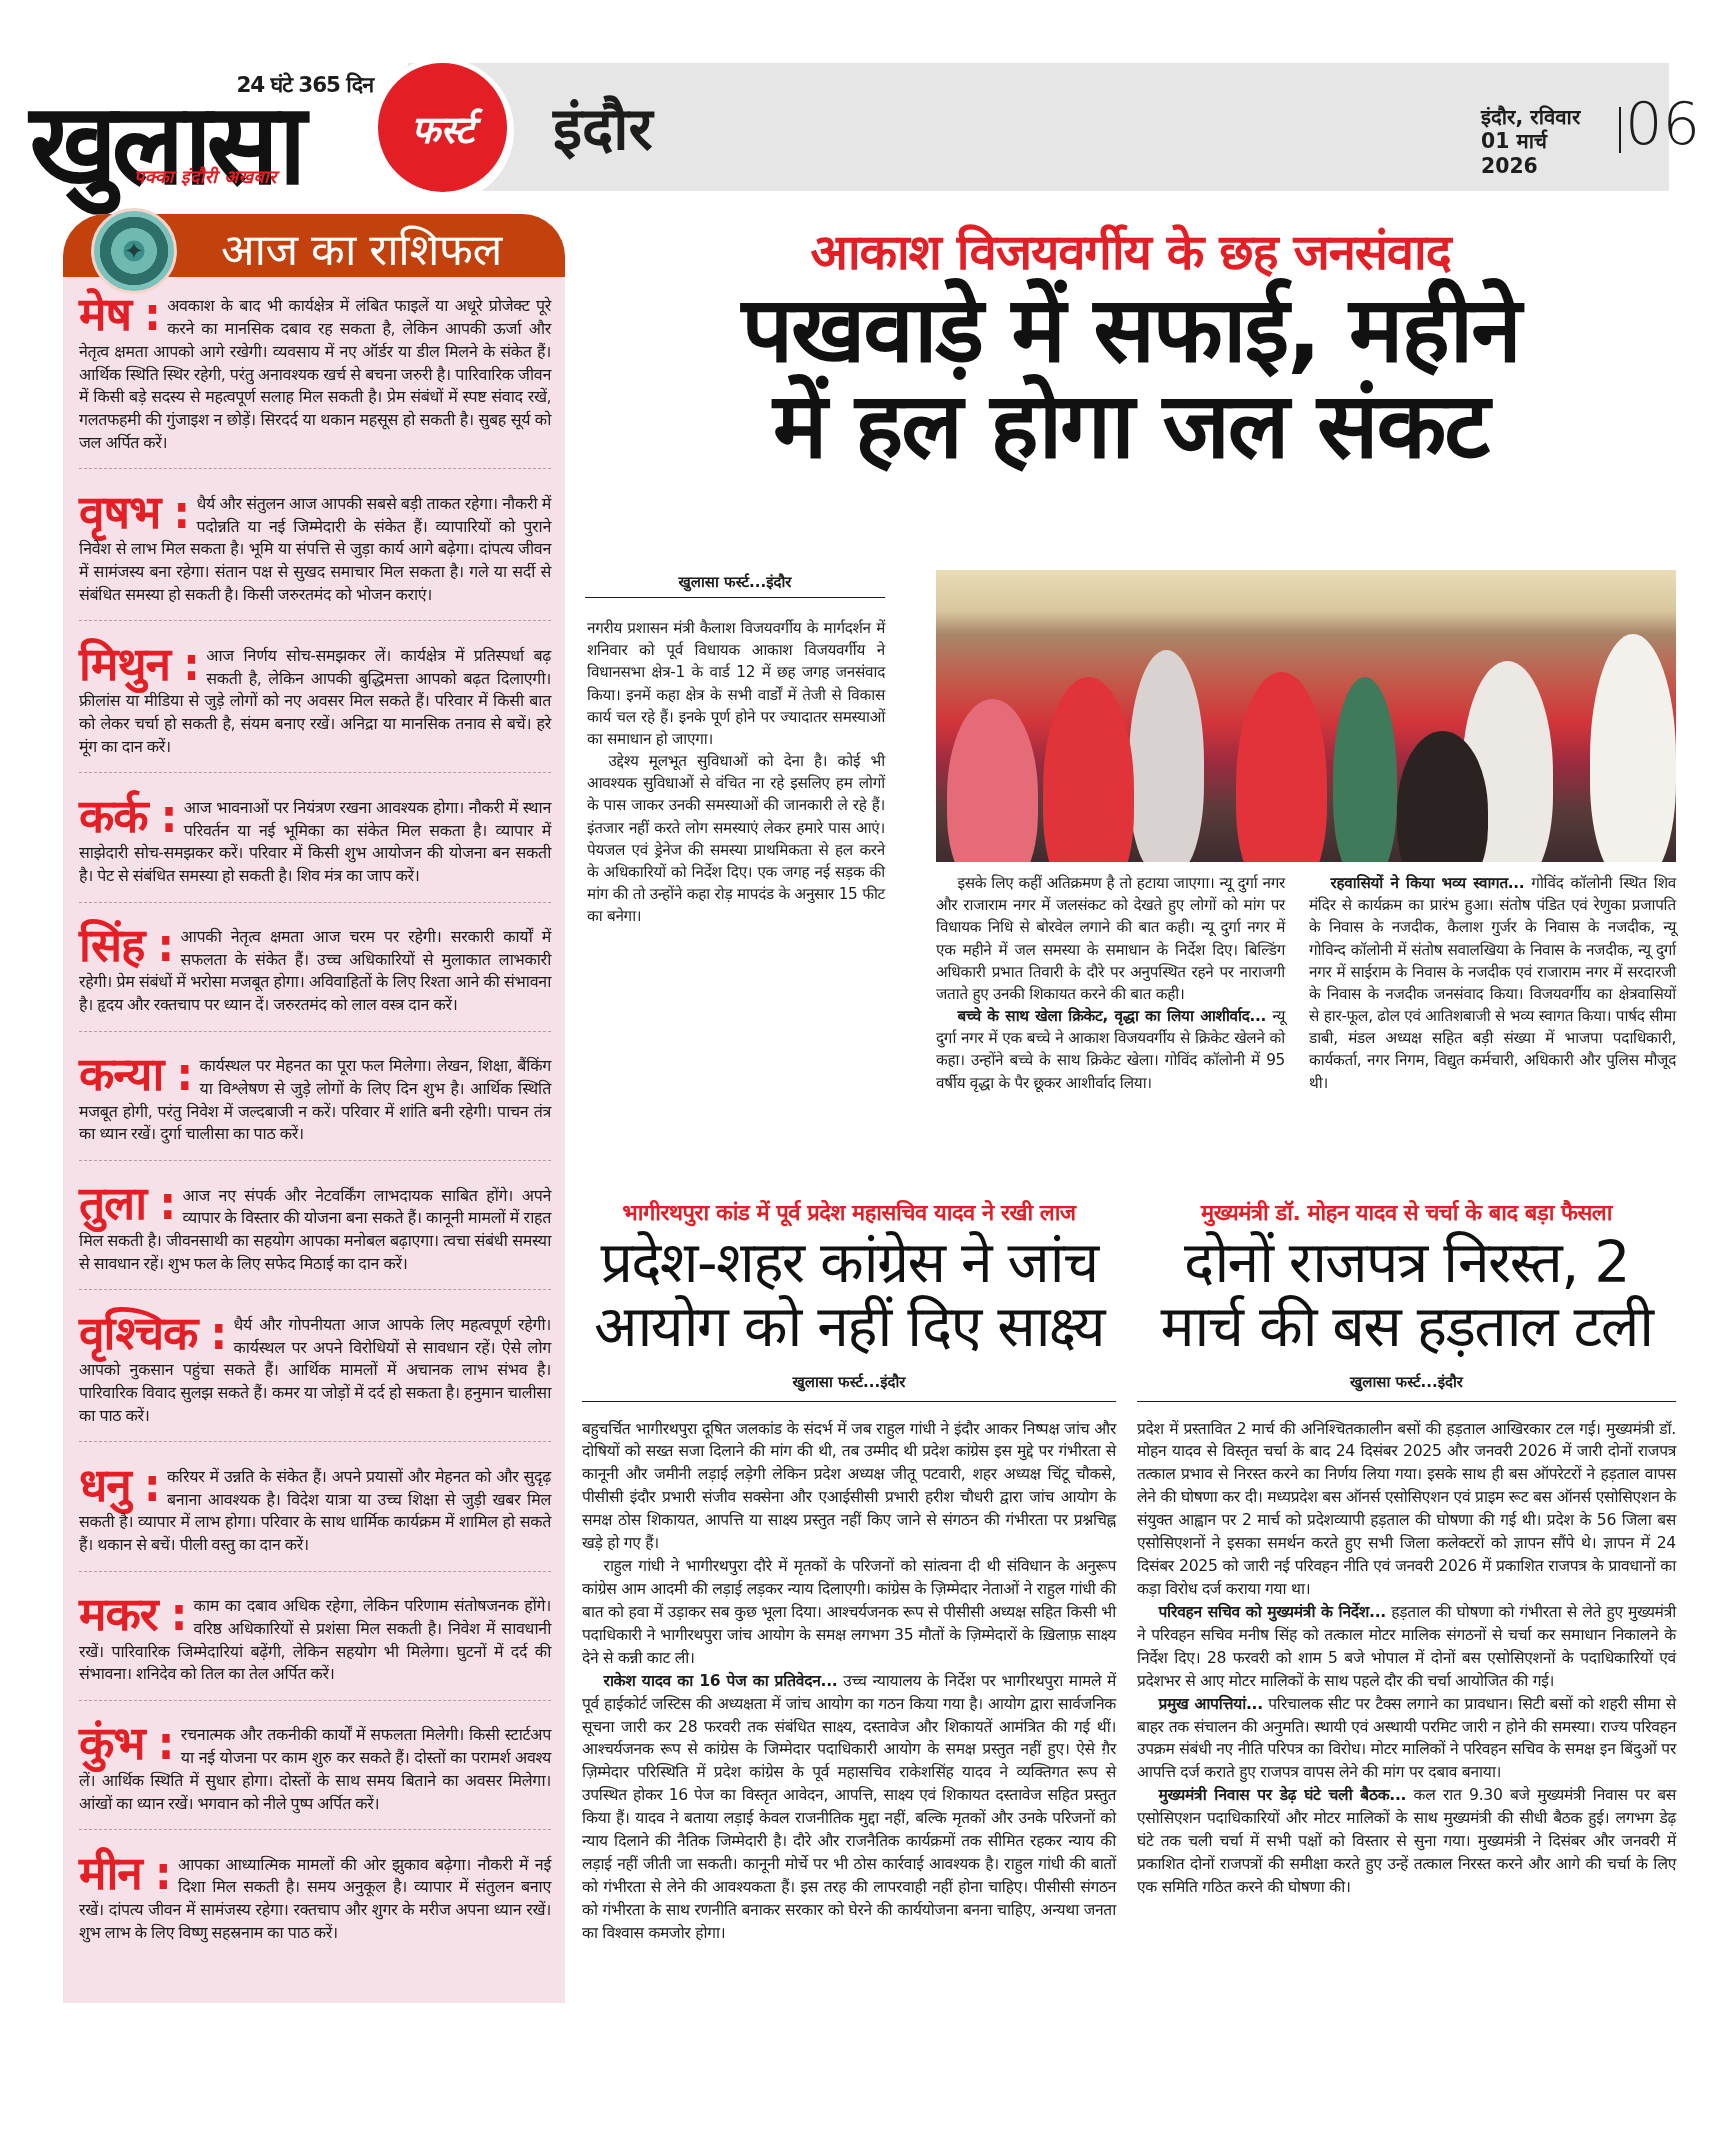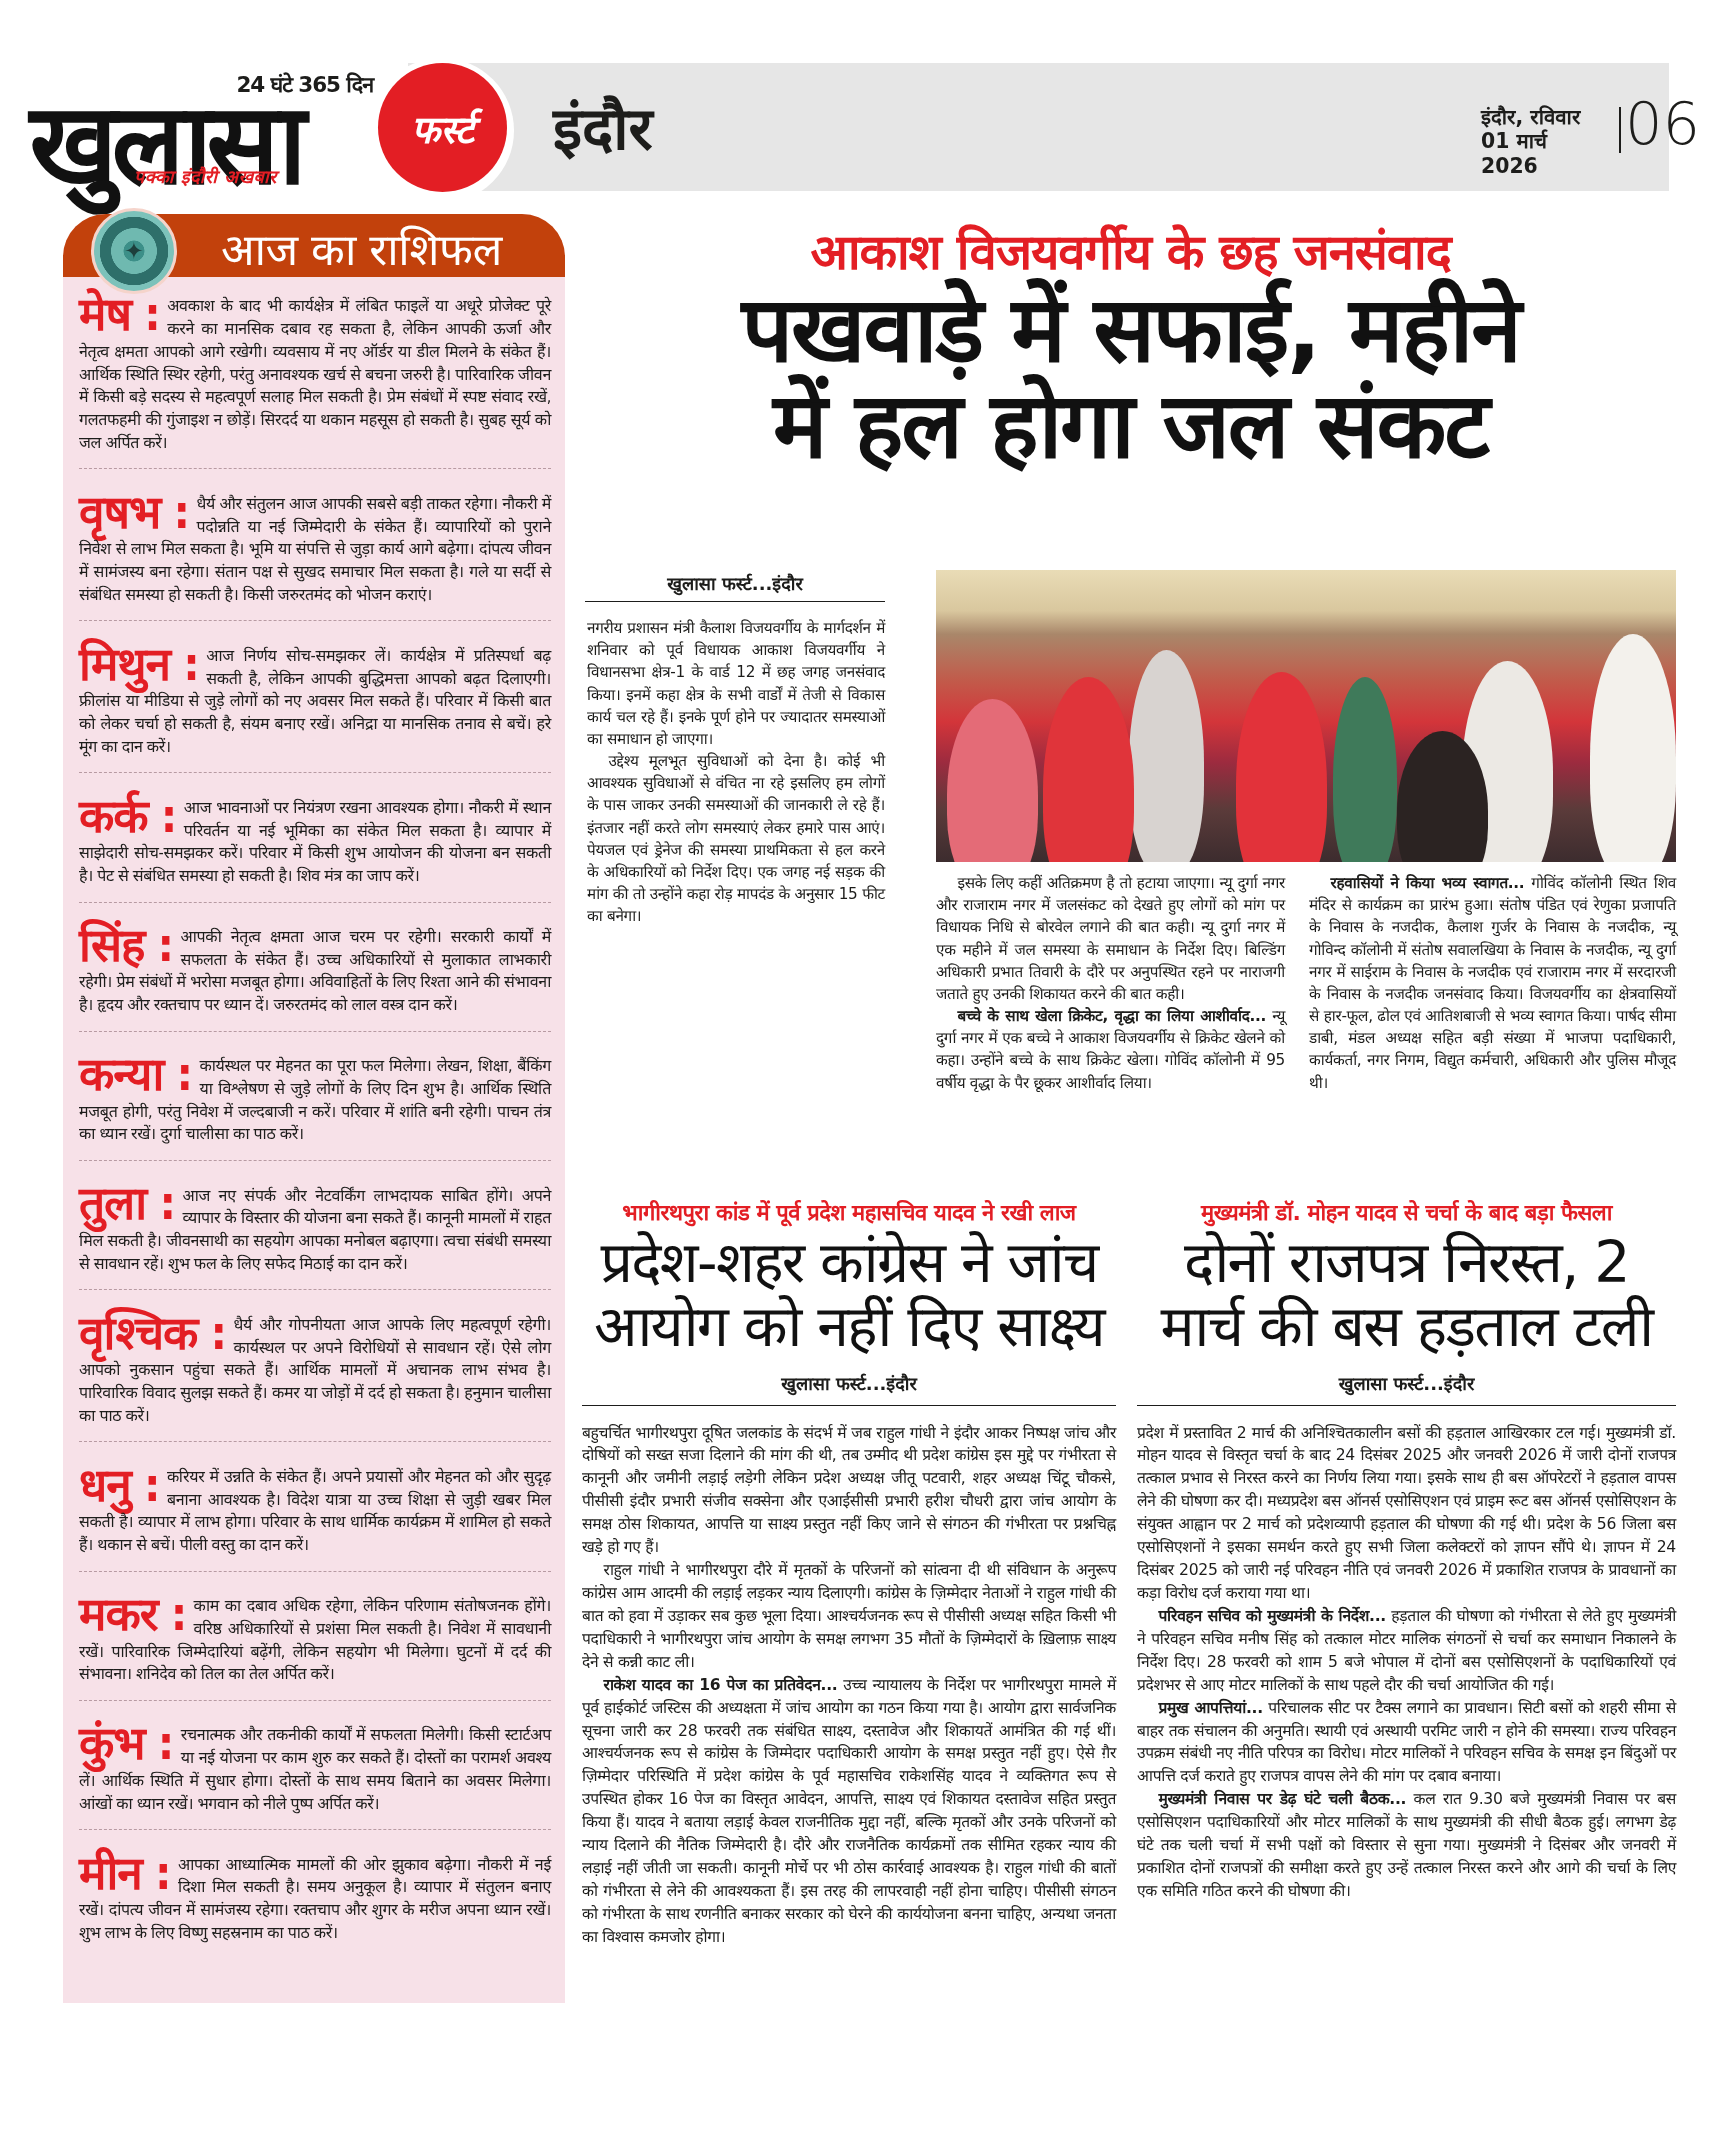--- a/index.html
+++ b/index.html
@@ -33,21 +33,21 @@
   .zodiac-wheel::after { content: "✦"; position: absolute; left: 0; top: 0; width: 100%; height: 100%; display: flex; align-items: center; justify-content: center; color: #1d3f3c; font-size: 23.6px; }
   .rashi-body { position: absolute; left: 16px; top: 75px; width: 472px; }
   .sign { position: relative; padding: 6.4px 0 14px 0; border-bottom: 1.1px dashed #b79aa2; margin-bottom: 17px; }
   .sign:last-child { border-bottom: none; }
   .sign-name { float: left; font-weight: 700; font-size: 46px; line-height: 0.95; color: #e31e24; margin-right: 7.5px; margin-top: -2.1px; letter-spacing: -1.1px; }
   .sign-text { font-size: 16px; line-height: 1.42; text-align: justify; color: #1d1d1b; font-stretch: condensed; letter-spacing: -0.3px; }
 
   
   .kicker-lead { position: absolute; left: 582px; top: 217px; width: 1097px; text-align: center; font-weight: 700; font-size: 49px; color: #e31e24; letter-spacing: -1.1px; }
   .headline-lead { position: absolute; left: 582px; top: 282px; width: 1097px; text-align: center; font-weight: 900; font-size: 91px; line-height: 1.05; color: #111; letter-spacing: -2.1px; }
-  .dateline { font-weight: 700; font-size: 18px; color: #1d1d1b; text-align: center; }
+  .dateline { font-weight: 700; font-size: 15px; color: #1d1d1b; text-align: center; }
   .dateline-lead { position: absolute; left: 585px; top: 571px; width: 300px; padding-bottom: 6.4px; border-bottom: 1.6px solid #1d1d1b; }
   .col-text { font-size: 15.3px; line-height: 1.45; text-align: justify; color: #1d1d1b; letter-spacing: -0.3px; }
   .col-text p { text-indent: 21.5px; }
   .col-text p.noindent { text-indent: 0; }
   .subhead { font-weight: 700; }
   .lead-col1 { position: absolute; left: 587px; top: 617px; width: 298px; }
   .photo { position: absolute; left: 936px; top: 570px; width: 740px; height: 292px; overflow: hidden;
     background: linear-gradient(180deg, #e9dcb6 0%, #d9c79e 14%, #a9876a 22%, #c25a4a 38%, #d3353a 52%, #9c2b3f 66%, #5b3b3a 82%, #3c2c2e 100%); }
   .photo-shape { position: absolute; border-radius: 50% 50% 40% 40%; }
   .lead-col2 { position: absolute; left: 936px; top: 872px; width: 349px; }

